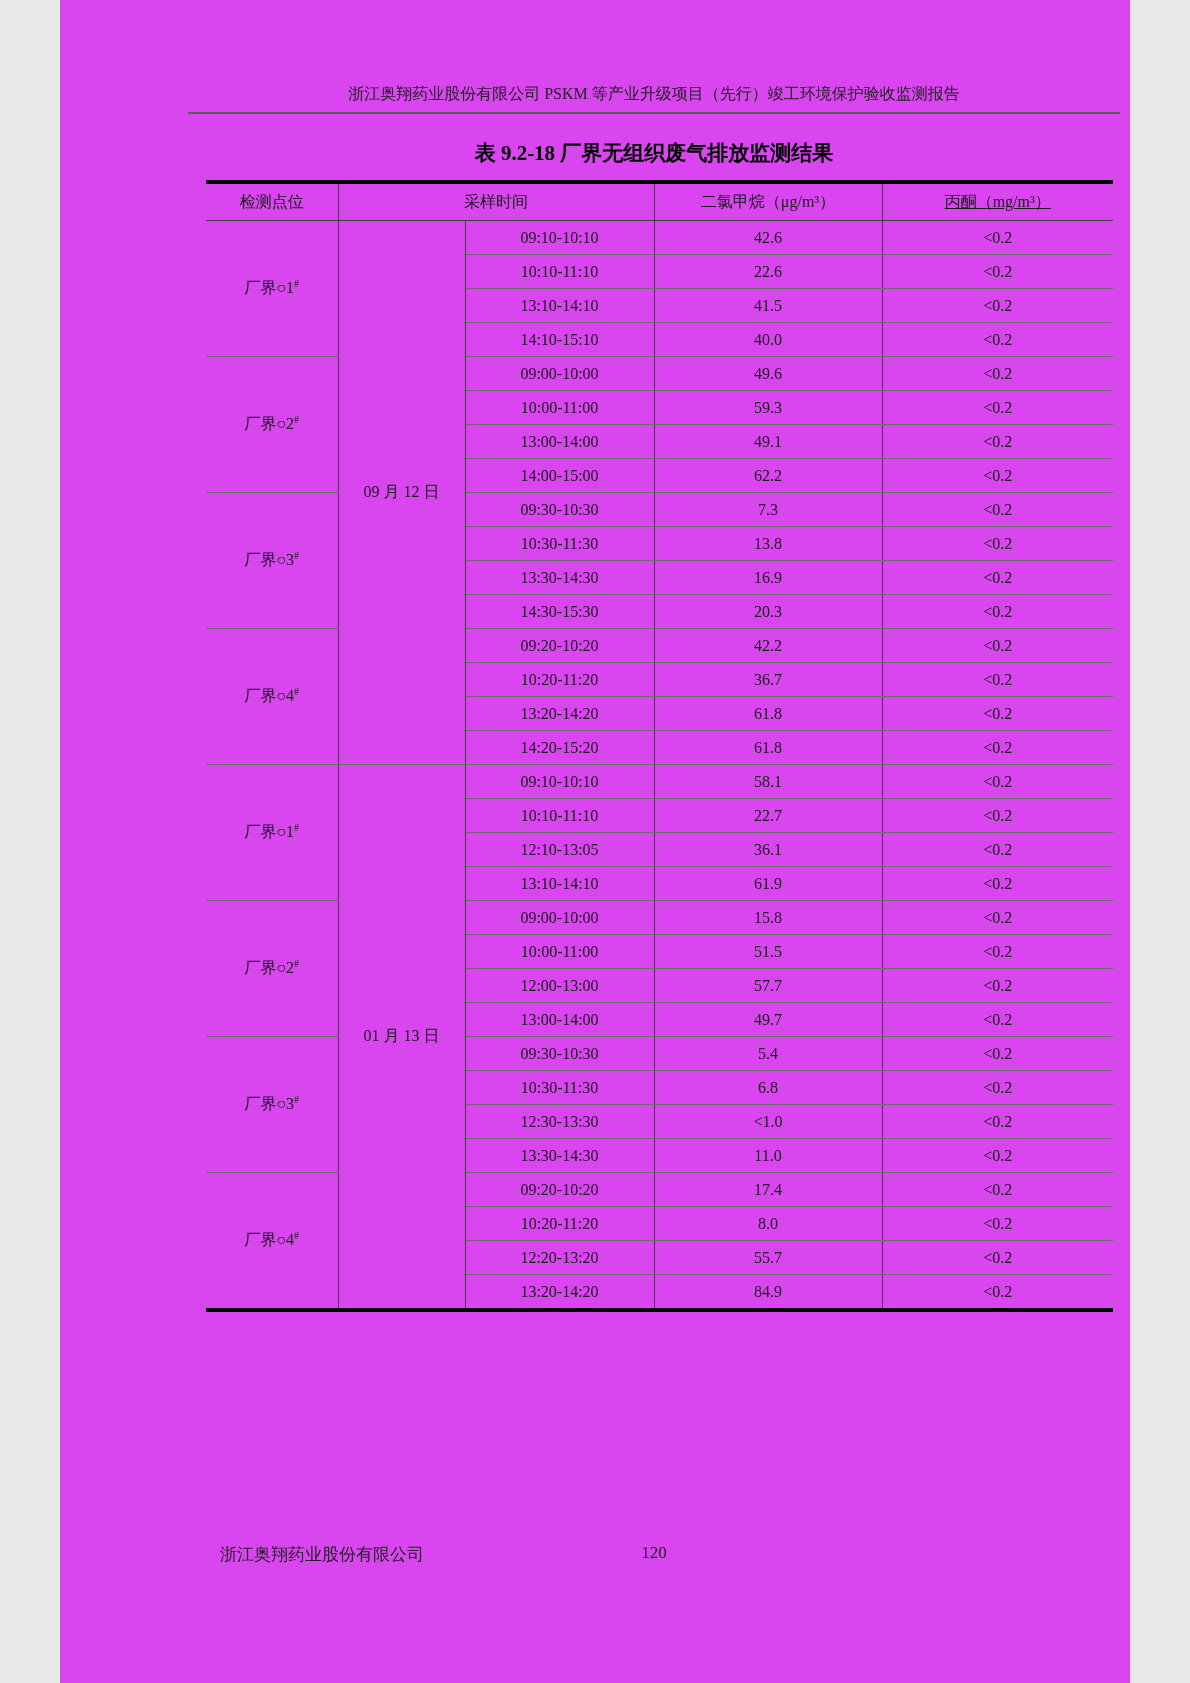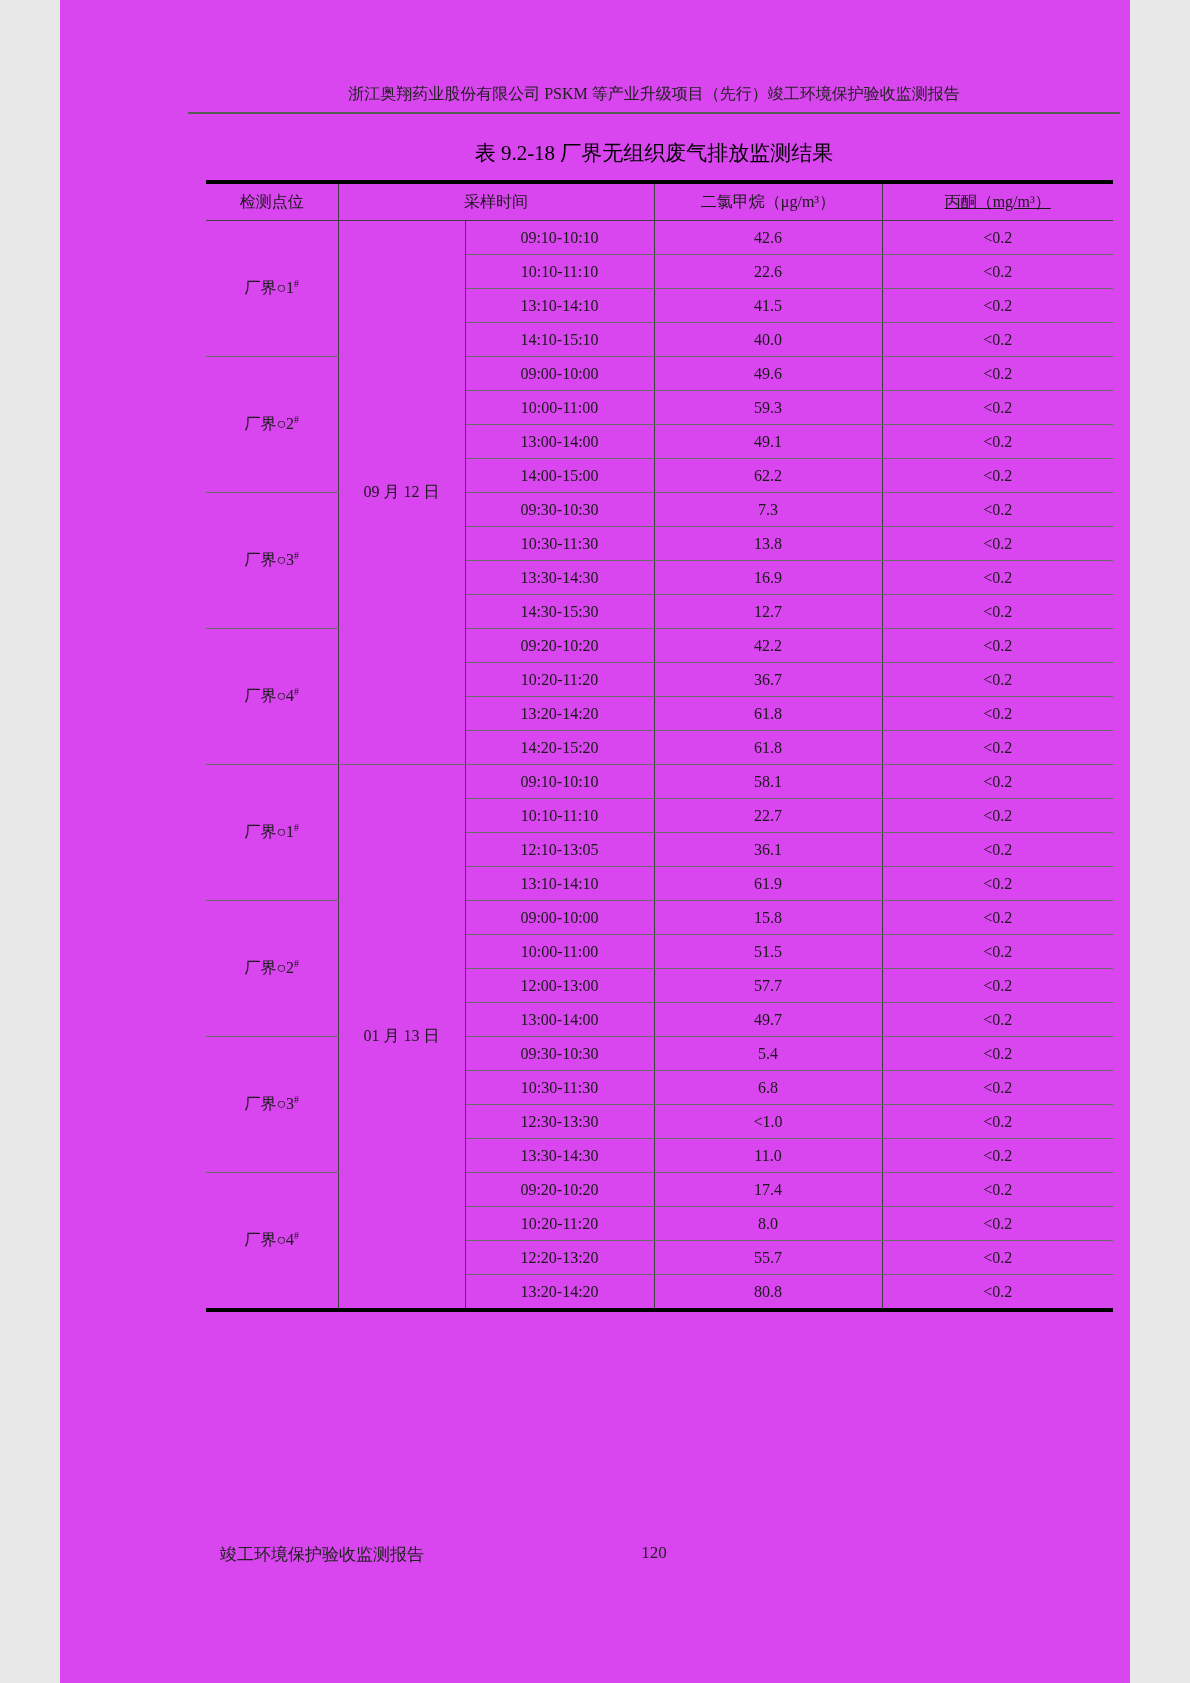--- a/index.html
+++ b/index.html
@@ -28,21 +28,21 @@
   }
   
   .table-title {
     position: absolute;
     top: 139px;
     left: 128px;
     width: 932px;
     margin: 0;
     text-align: center;
     font-size: 21px;
-    font-weight: normal;
+    font-weight: bold;
     color: #000;
   }
   
   table.monitor {
     position: absolute;
     top: 180px;
     left: 146px;
     width: 907px;
     border-collapse: collapse;
     table-layout: fixed;
@@ -169,21 +169,21 @@
           <td>13.8</td>
           <td>&lt;0.2</td>
         </tr>
         <tr>
           <td>13:30-14:30</td>
           <td>16.9</td>
           <td>&lt;0.2</td>
         </tr>
         <tr>
           <td>14:30-15:30</td>
-          <td>12.7</td>
+          <td>20.3</td>
           <td>&lt;0.2</td>
         </tr>
         <tr>
           <td rowspan="4"><span>厂界○4</span><sup>#</sup></td>
           <td>09:20-10:20</td>
           <td>42.2</td>
           <td>&lt;0.2</td>
         </tr>
         <tr>
           <td>10:20-11:20</td>
@@ -275,24 +275,24 @@
           <td>8.0</td>
           <td>&lt;0.2</td>
         </tr>
         <tr>
           <td>12:20-13:20</td>
           <td>55.7</td>
           <td>&lt;0.2</td>
         </tr>
         <tr>
           <td>13:20-14:20</td>
-          <td>80.8</td>
+          <td>84.9</td>
           <td>&lt;0.2</td>
         </tr>
       </tbody>
   </table>
 
   <div class="doc-footer">
-    <span class="org">竣工环境保护验收监测报告</span>
+    <span class="org">浙江奥翔药业股份有限公司</span>
     <span class="pageno">120</span>
   </div>
 
 </div>
 
 </body></html>

